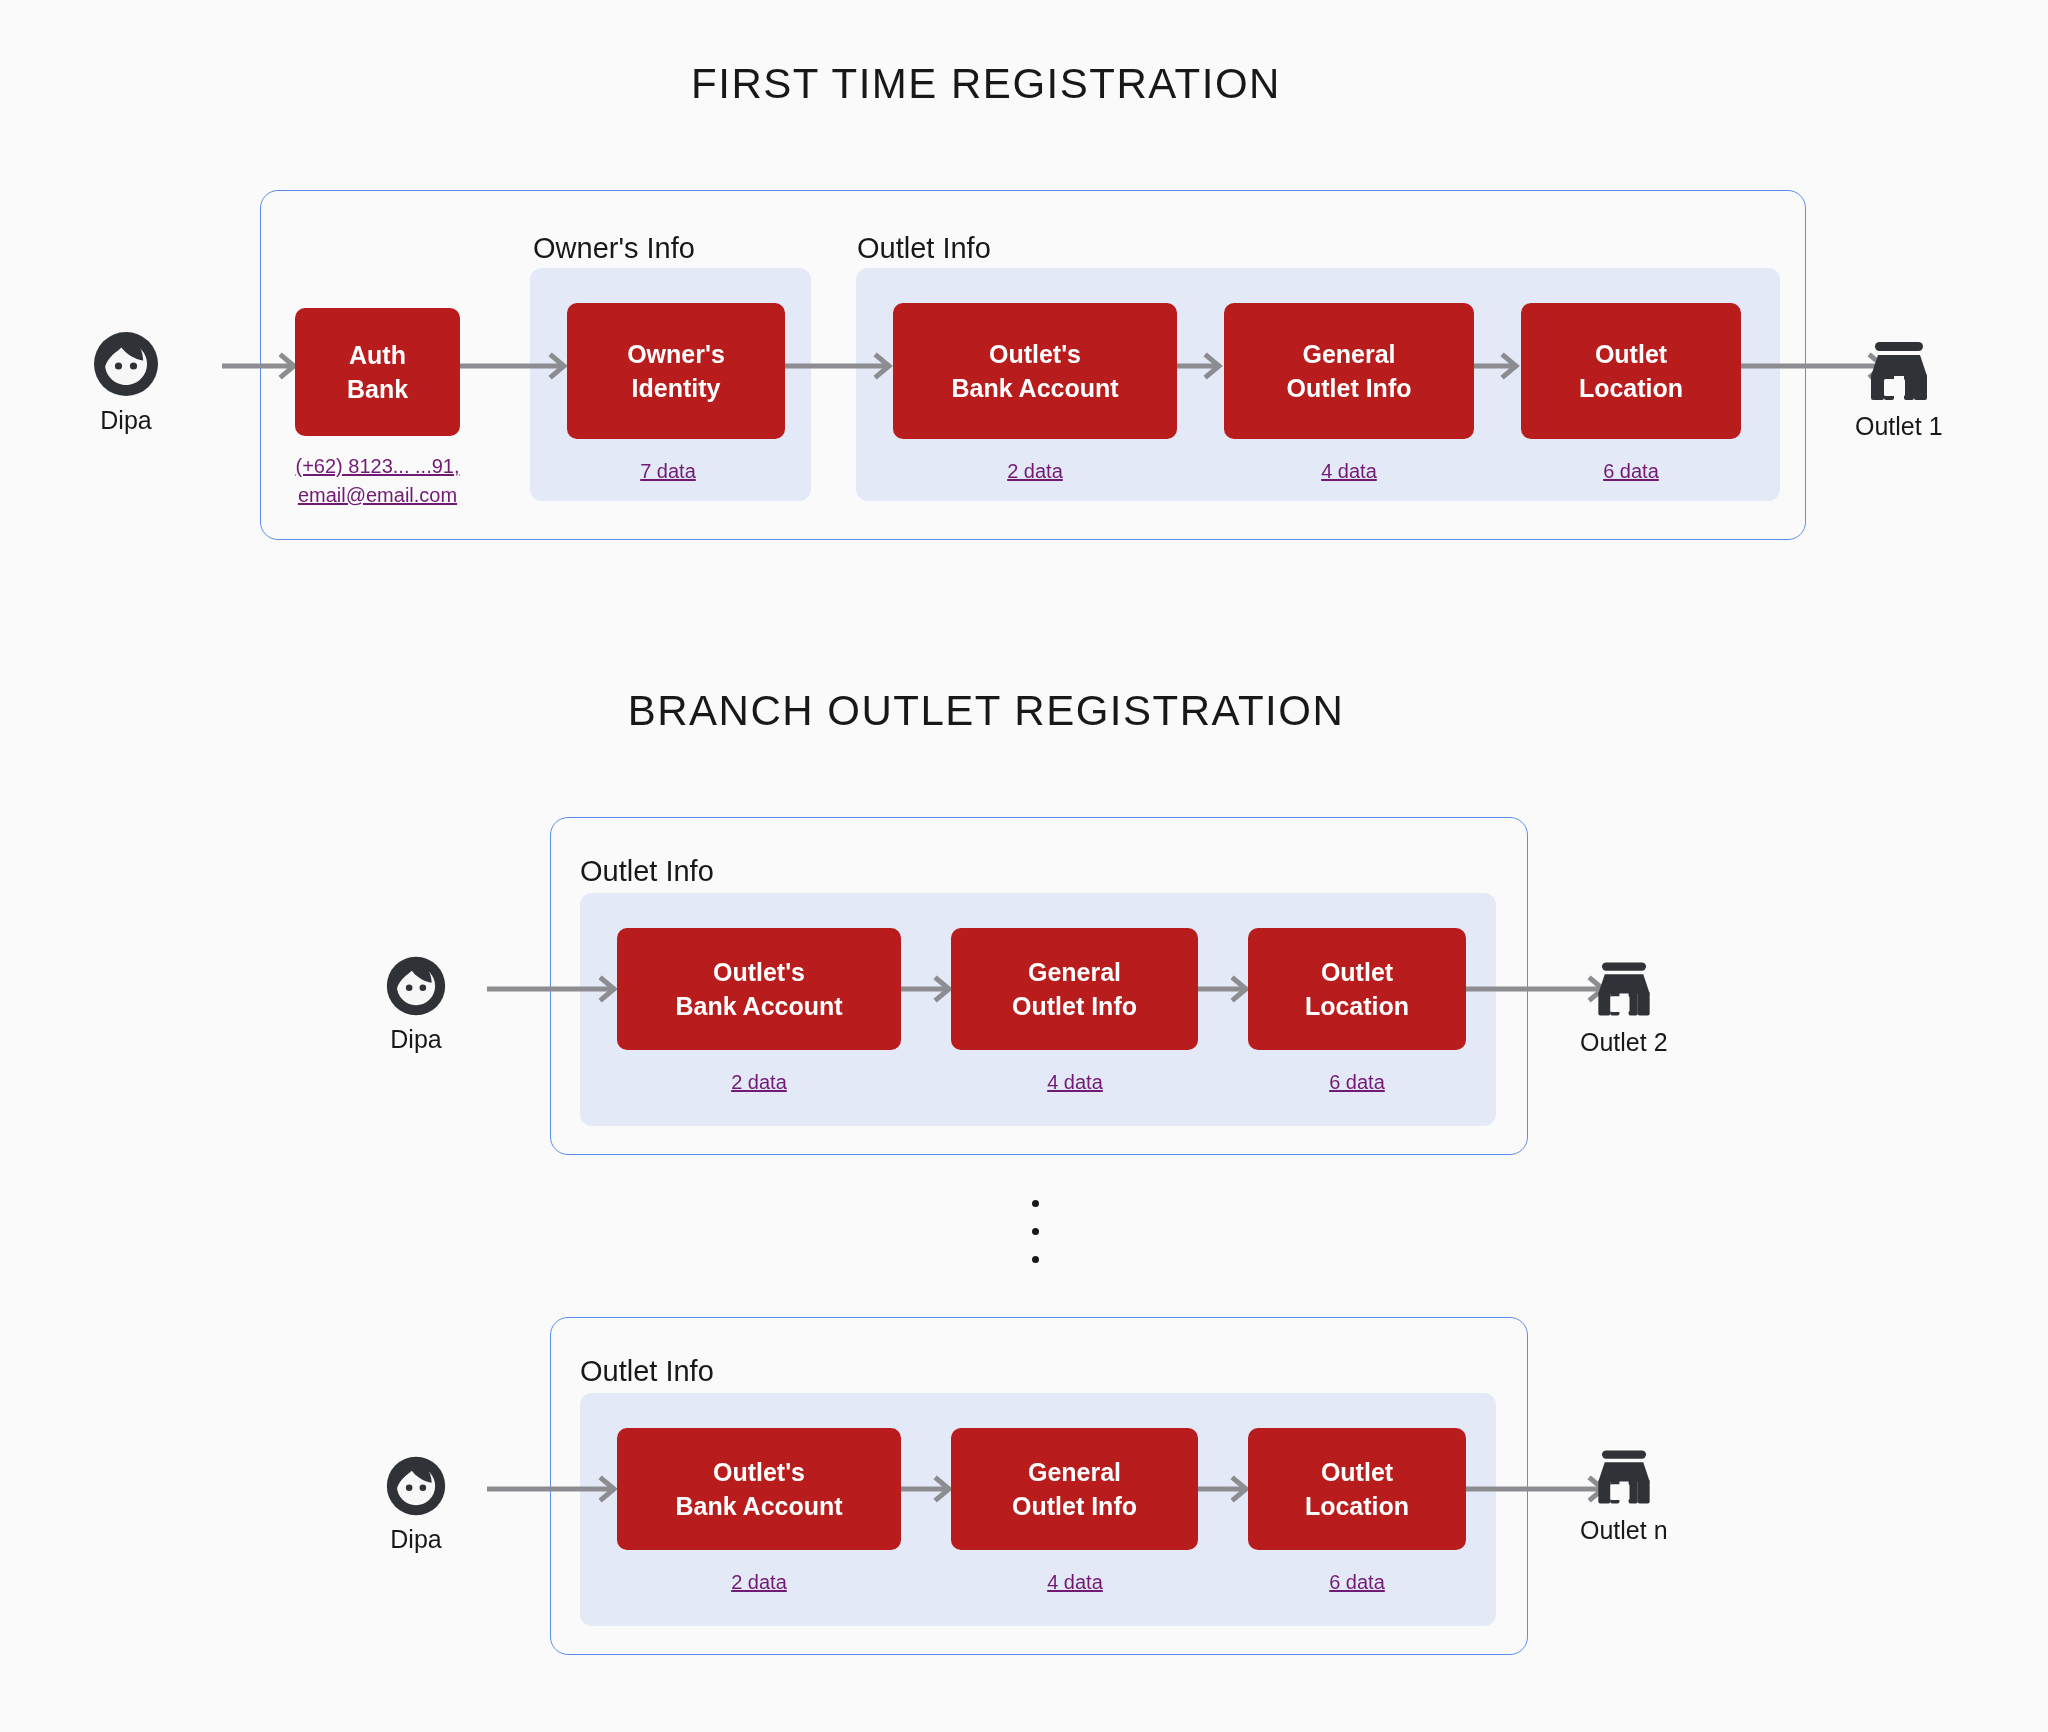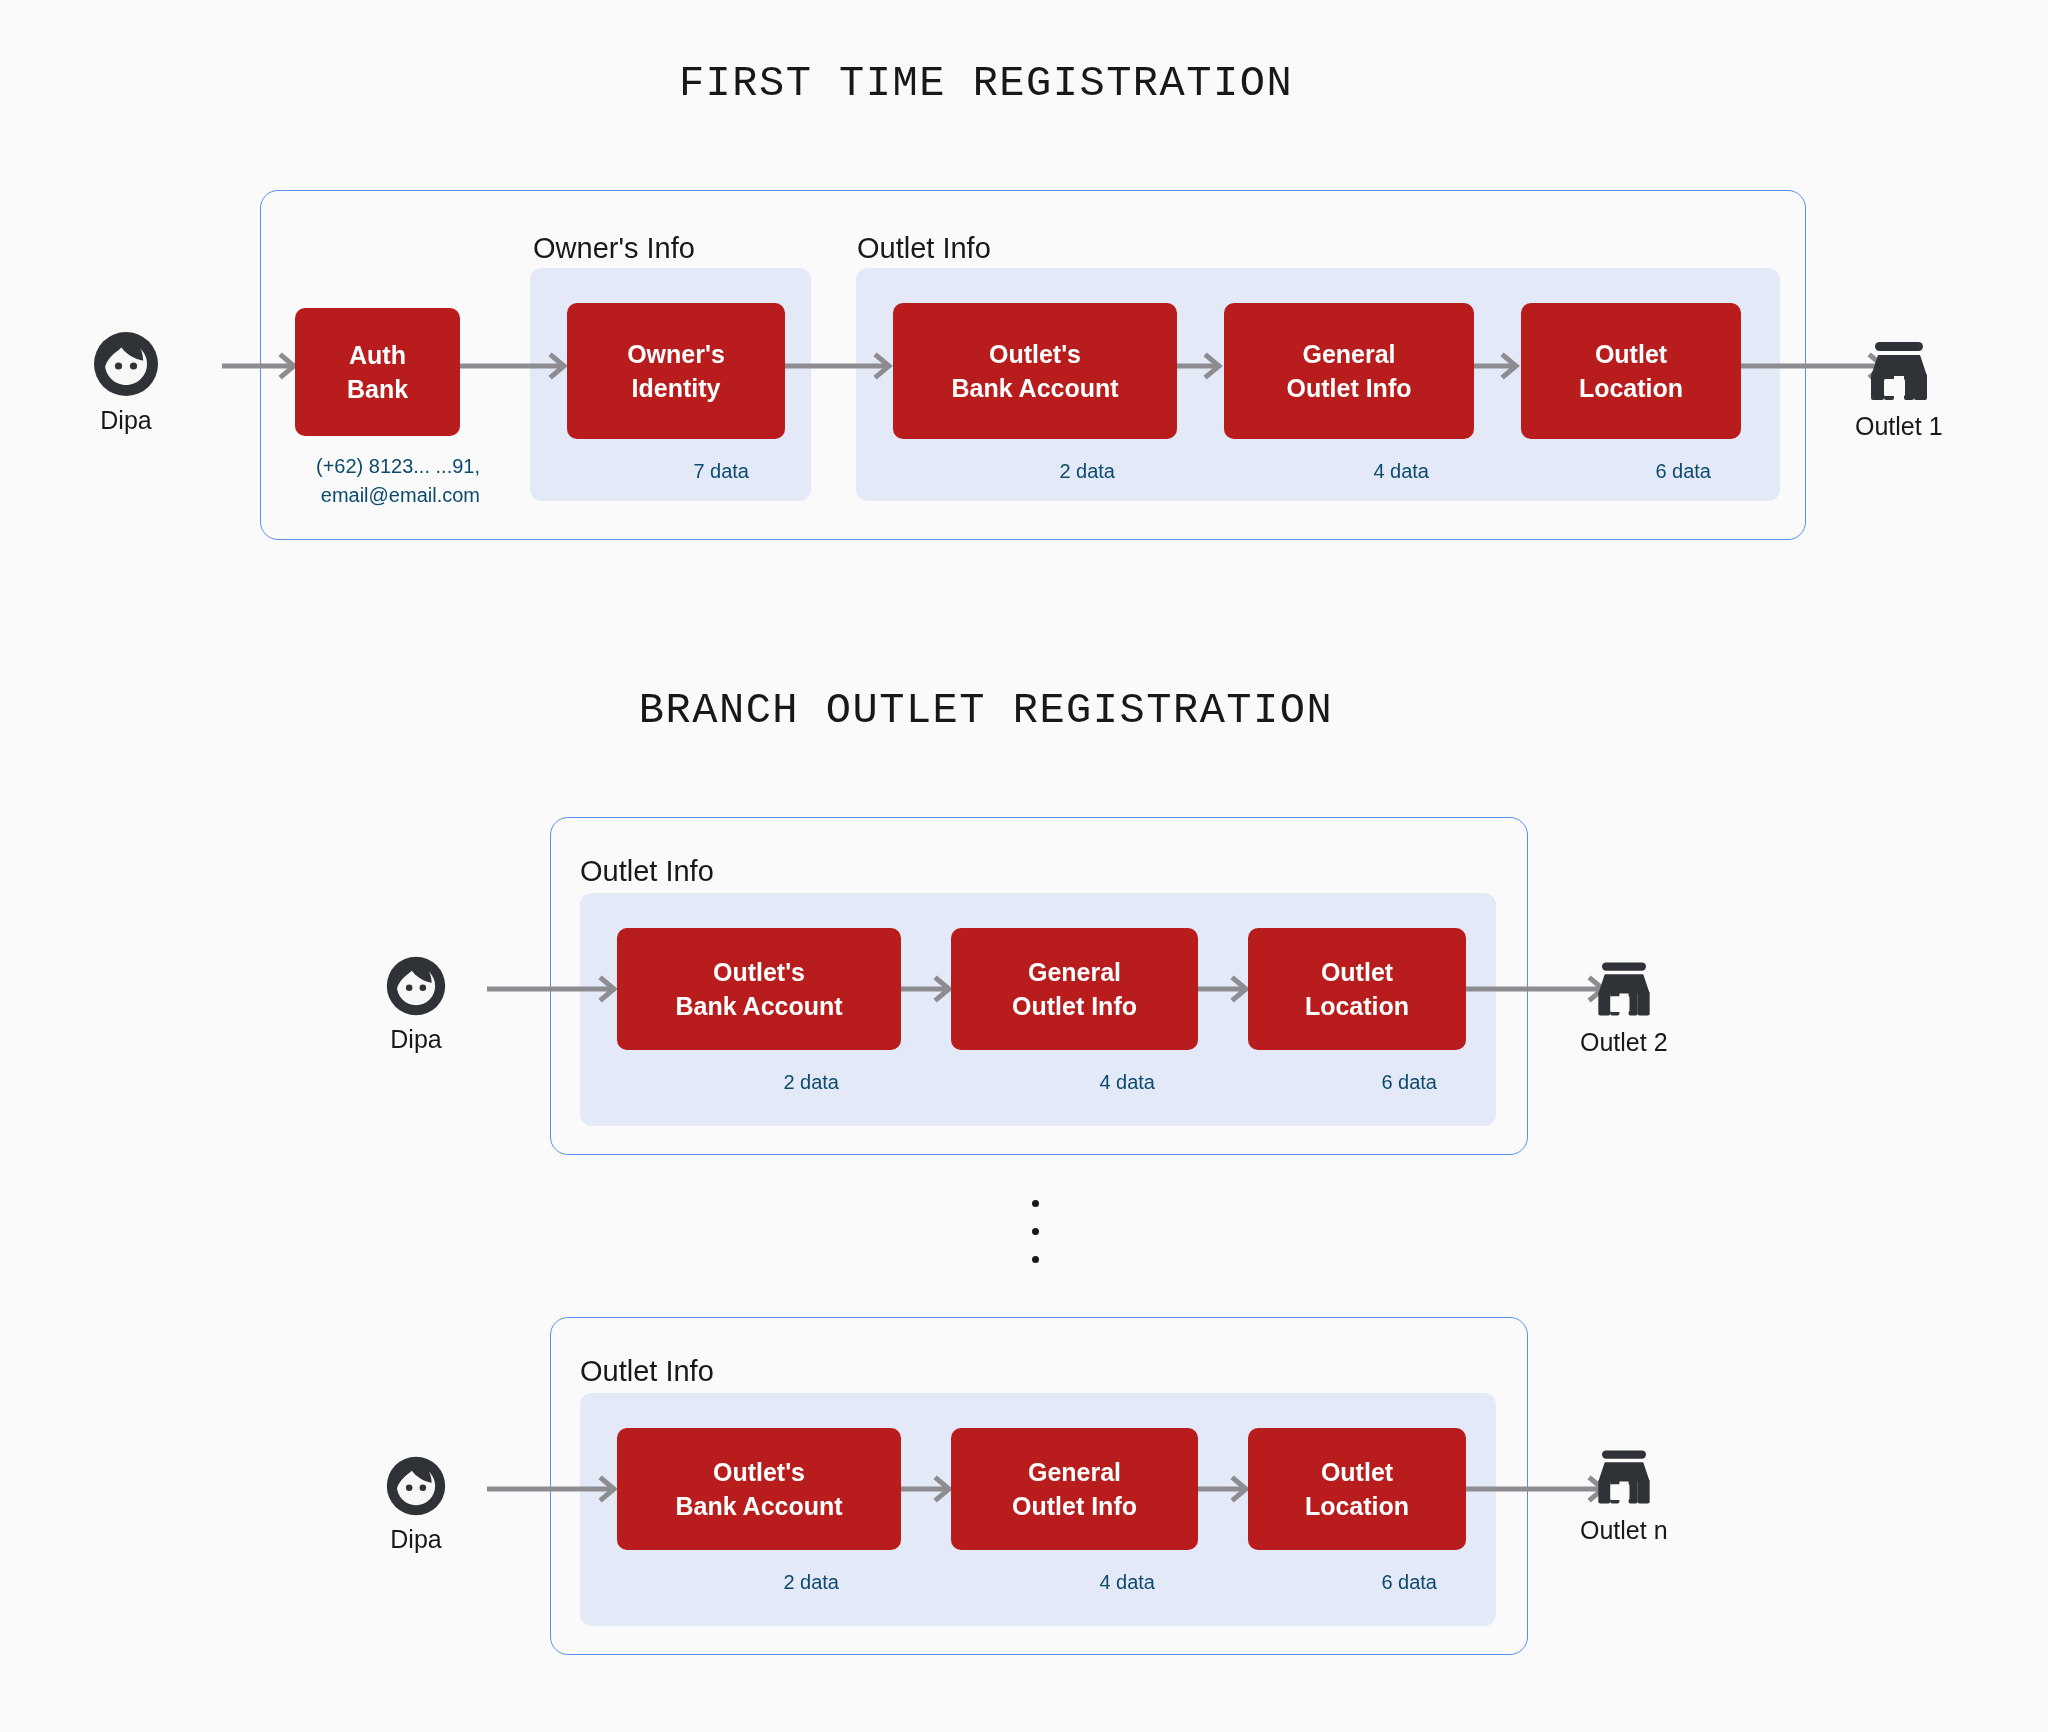--- a/index.html
+++ b/index.html
@@ -23,21 +23,20 @@
   .section-title {
     position: absolute;
     left: 0;
     width: 1972px;
     text-align: center;
     font-size: 42px;
     font-weight: 300;
     letter-spacing: 1.5px;
     color: #17181a;
     white-space: nowrap;
-    font-family: Liberation Mono, monospace;
   }
   #title-first  { top: 60px; }
   #title-branch { top: 687px; }
 
   
   .flow-card {
     position: absolute;
     border: 1.6px solid #5b8def;
     border-radius: 18px;
     background: transparent;
@@ -103,24 +102,25 @@
   
   #box-bank-n    { left: 617px;  top: 1428px; width: 284px; height: 122px; }
   #box-general-n { left: 951px;  top: 1428px; width: 247px; height: 122px; }
   #box-location-n{ left: 1248px; top: 1428px; width: 218px; height: 122px; }
 
   
   .caption {
     position: absolute;
     font-size: 20px;
     font-weight: 400;
-    color: #0c4a6e;
-    text-align: right;
+    color: #701a75;
+    text-align: center;
     line-height: 1.45;
     white-space: nowrap;
+    text-decoration: underline;
   }
   #cap-auth      { left: 275px;  top: 452px; width: 205px; }
   #cap-owner     { left: 587px;  top: 457px; width: 162px; }
   #cap-bank-1    { left: 955px;  top: 457px; width: 160px; }
   #cap-general-1 { left: 1269px; top: 457px; width: 160px; }
   #cap-location-1{ left: 1551px; top: 457px; width: 160px; }
 
   #cap-bank-2    { left: 679px;  top: 1068px; width: 160px; }
   #cap-general-2 { left: 995px;  top: 1068px; width: 160px; }
   #cap-location-2{ left: 1277px; top: 1068px; width: 160px; }

